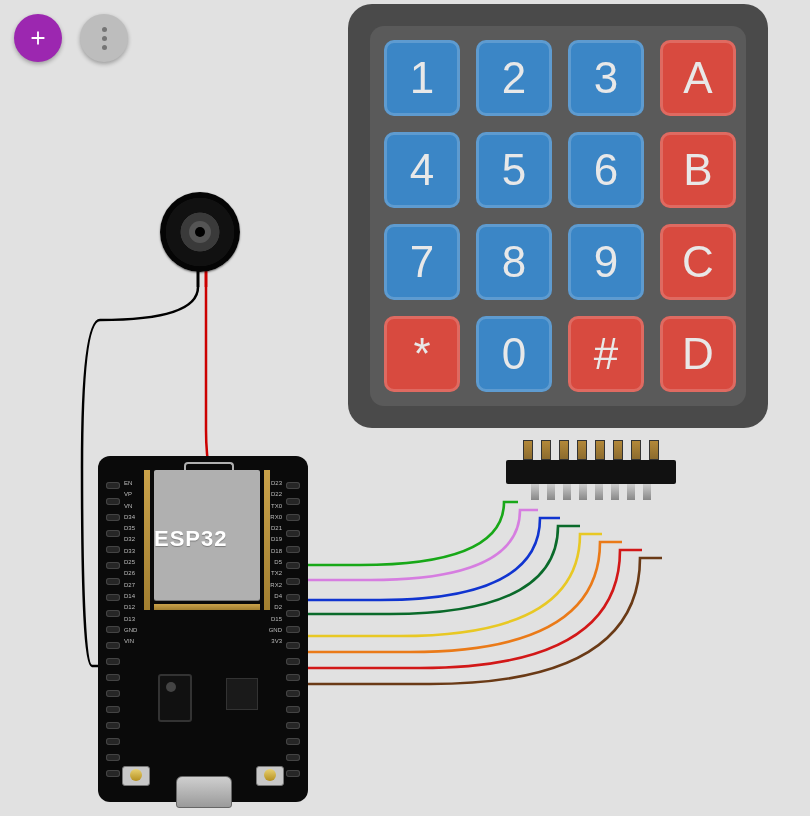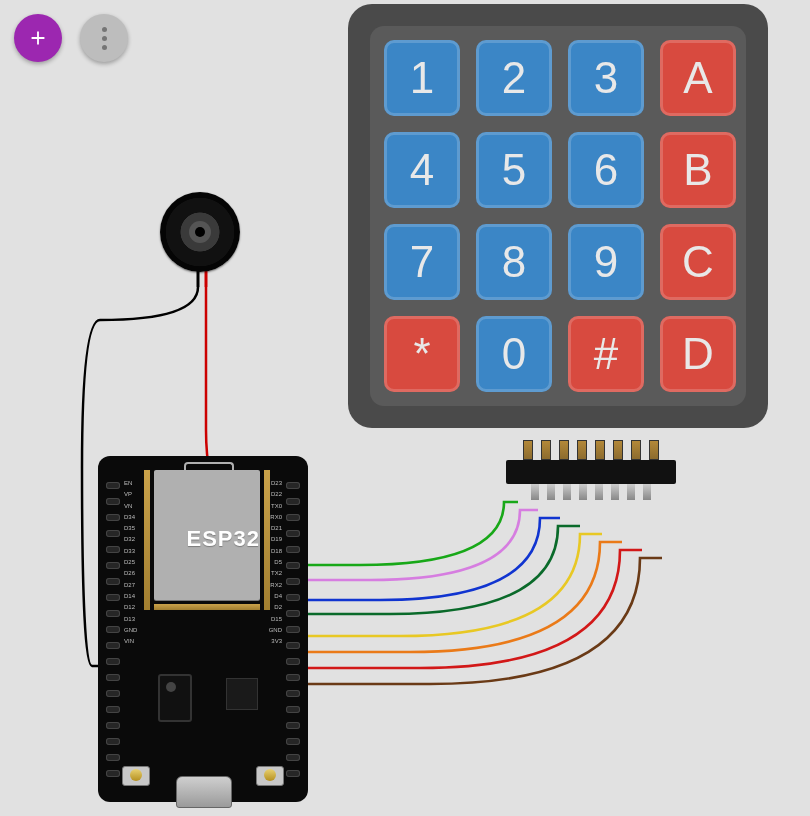--- a/index.html
+++ b/index.html
@@ -31,21 +31,21 @@
   .board{position:absolute;top:456px;left:98px;width:210px;height:346px;background:#0a0a0a;border-radius:12px}
   .pinrow{position:absolute;top:26px;width:14px;display:flex;flex-direction:column;gap:9px}
   .pinrow.left{left:8px}
   .pinrow.right{right:8px}
   .pinrow span{width:14px;height:7px;border-radius:3px;background:#262626;box-shadow:inset 0 0 0 1px #444}
   .pinlabels{position:absolute;top:24px;font-size:6px;color:#bbb;display:flex;flex-direction:column;gap:5.3px;line-height:1}
   .pinlabels.left{left:26px;text-align:left}
   .pinlabels.right{right:26px;text-align:right}
   .shield{position:absolute;top:14px;left:56px;width:106px;height:130px;background:#b0b0b0;border-radius:2px;box-shadow:0 1px 0 #777}
   .shield .notch{position:absolute;top:-8px;left:30px;width:46px;height:10px;border:2px solid #b0b0b0;border-bottom:none;border-radius:4px 4px 0 0}
-  .shield .label{position:absolute;top:56px;width:100%;text-align:right;color:#fff;font-size:22px;font-weight:600;letter-spacing:1px;text-shadow:0 1px 1px rgba(0,0,0,0.3)}
+  .shield .label{position:absolute;top:56px;width:100%;text-align:left;color:#fff;font-size:22px;font-weight:600;letter-spacing:1px;text-shadow:0 1px 1px rgba(0,0,0,0.3)}
   .smallchip{position:absolute;width:30px;height:30px;background:#1a1a1a;border:1px solid #333}
   .regulator{position:absolute;top:218px;left:60px;width:30px;height:44px;background:#111;border:2px solid #333;border-radius:3px}
   .regulator::before{content:"";position:absolute;top:6px;left:6px;width:10px;height:10px;border-radius:50%;background:#444}
   .usb{position:absolute;bottom:-6px;left:78px;width:54px;height:30px;background:linear-gradient(#cfcfcf,#9a9a9a);border:1px solid #666;border-radius:6px 6px 3px 3px}
   .btn{position:absolute;bottom:16px;width:26px;height:18px;background:#c8c8c8;border-radius:3px;border:1px solid #777}
   .btn::after{content:"";position:absolute;top:2px;left:7px;width:12px;height:12px;border-radius:50%;background:linear-gradient(#e8d070,#b59020)}
   .btn.left{left:24px}
   .btn.right{right:24px}
   .goldpad{position:absolute;background:linear-gradient(#caa24a,#a17e30)}
   svg.wires{position:absolute;inset:0;width:810px;height:816px;pointer-events:none}

